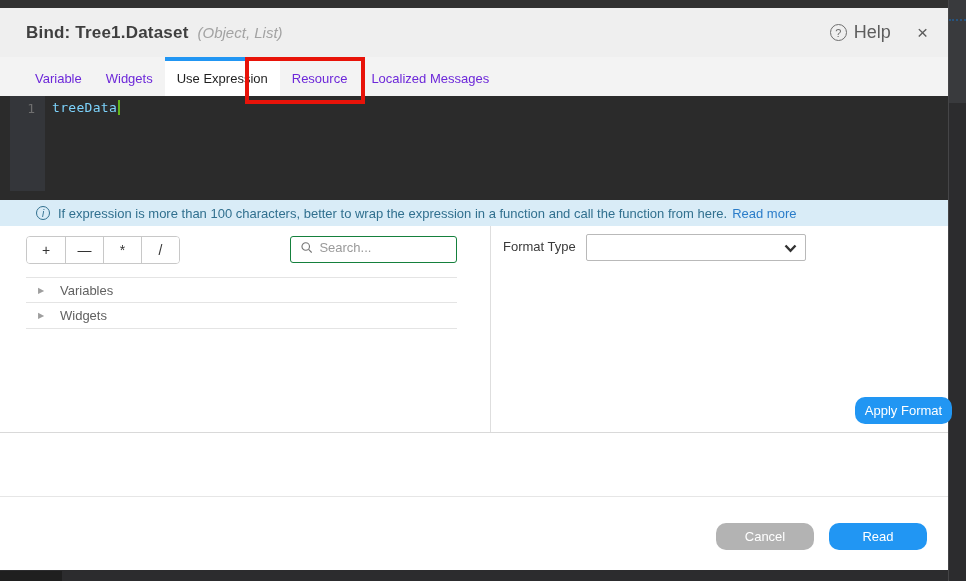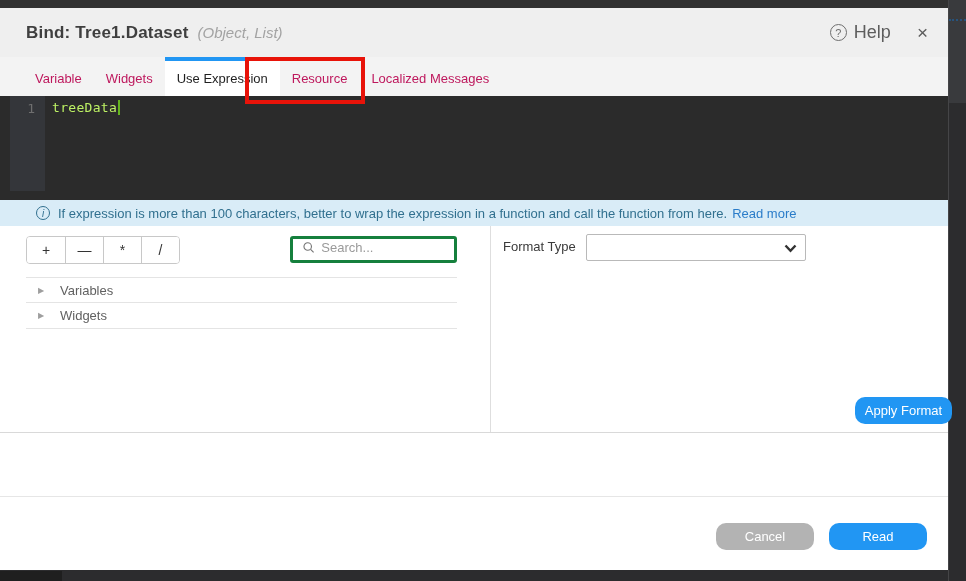--- a/index.html
+++ b/index.html
@@ -27,35 +27,35 @@
   .titlebar-right { margin-left:auto; display:flex; align-items:center; }
   .help-icon { width:17px; height:17px; border:1.4px solid #6e6e6e; border-radius:50%;
                display:flex; align-items:center; justify-content:center;
                font-size:11px; color:#6e6e6e; }
   .help-label { font-size:18px; color:#5d5d5d; margin-left:7px; }
   .close-icon { font-size:19px; color:#5d5d5d; margin-left:26px; line-height:1; cursor:default; }
 
   
   .tabbar { position:absolute; left:0; top:49px; width:100%; height:39px; background:#f3f3f3;
             display:flex; padding-left:23px; }
-  .tab { padding:0 12px; display:flex; align-items:center; font-size:13px; color:#be185d;
+  .tab { padding:0 12px; display:flex; align-items:center; font-size:13px; color:#6d28d9;
          border-top:4px solid transparent; white-space:nowrap; }
   .tab.active { background:#ffffff; color:#1f1f1f; border-top:4px solid #2196f3; }
 
   
   .red-box { position:absolute; left:245px; top:49px; width:120px; height:47px;
              border:4px solid #e81309; z-index:30; pointer-events:none; }
 
   
   .editor { position:absolute; left:0; top:88px; width:100%; height:104px; background:#2b2b2b; }
   .gutter { position:absolute; left:10px; top:0; width:35px; height:95px; background:#34363a; }
   .line-number { position:absolute; left:10px; top:5px; width:25px; text-align:right;
                  font-family:"DejaVu Sans Mono", monospace; font-size:13px; color:#6f6f6f; }
   .code-line { position:absolute; left:52px; top:4px; font-family:"DejaVu Sans Mono", monospace;
-               font-size:13px; color:#bef264; letter-spacing:.3px; }
+               font-size:13px; color:#7dd3fc; letter-spacing:.3px; }
   .caret { display:inline-block; width:2px; height:15px; background:#64b51e;
            vertical-align:text-bottom; margin-left:1px; }
 
   
   .infobar { position:absolute; left:0; top:192px; width:100%; height:26px; background:#d9ecf7;
              display:flex; align-items:center; padding-left:36px; font-size:13px; color:#31708f; }
   .info-icon { width:14px; height:14px; border:1px solid #31708f; border-radius:50%; flex:none;
                display:flex; align-items:center; justify-content:center;
                font-size:10px; font-style:italic; margin-right:8px; }
   .info-link { color:#2a7cc9; margin-left:5px; }
@@ -66,21 +66,21 @@
   .left-panel  { position:absolute; left:0; top:0; width:474px; height:206px; }
   .right-panel { position:absolute; left:490px; top:0; width:474px; height:206px; border-left:1px solid #dedede; }
 
   .op-group { position:absolute; left:26px; top:10px; height:28px; display:flex;
               border:1px solid #c8c8c8; border-radius:4px; overflow:hidden; background:#fff; }
   .op-btn { width:38px; border:none; background:#fff; font-size:14px; color:#333;
             border-left:1px solid #c8c8c8; font-family:inherit; }
   .op-btn:first-child { border-left:none; }
 
   .search-box { position:absolute; left:290px; top:10px; width:167px; height:27px;
-                border:3px solid #15803d; border-radius:3px; background:#fff;
+                border:1px solid #15803d; border-radius:3px; background:#fff;
                 display:flex; align-items:center; padding:0 8px 4px 10px; }
   .search-input { border:none; outline:none; width:100%; font-size:13px; color:#444;
                   margin-left:7px; font-family:inherit; background:transparent; }
   .search-input::placeholder { color:#9a9a9a; }
 
   .tree { position:absolute; left:26px; top:51px; width:431px; }
   .tree-row { height:26px; display:flex; align-items:center; padding-left:12px;
               border-bottom:1px solid #e4e4e4; }
   .tree-row:first-child { border-top:1px solid #e4e4e4; }
   .tri-icon { font-size:8px; color:#9e9e9e; width:10px; }

